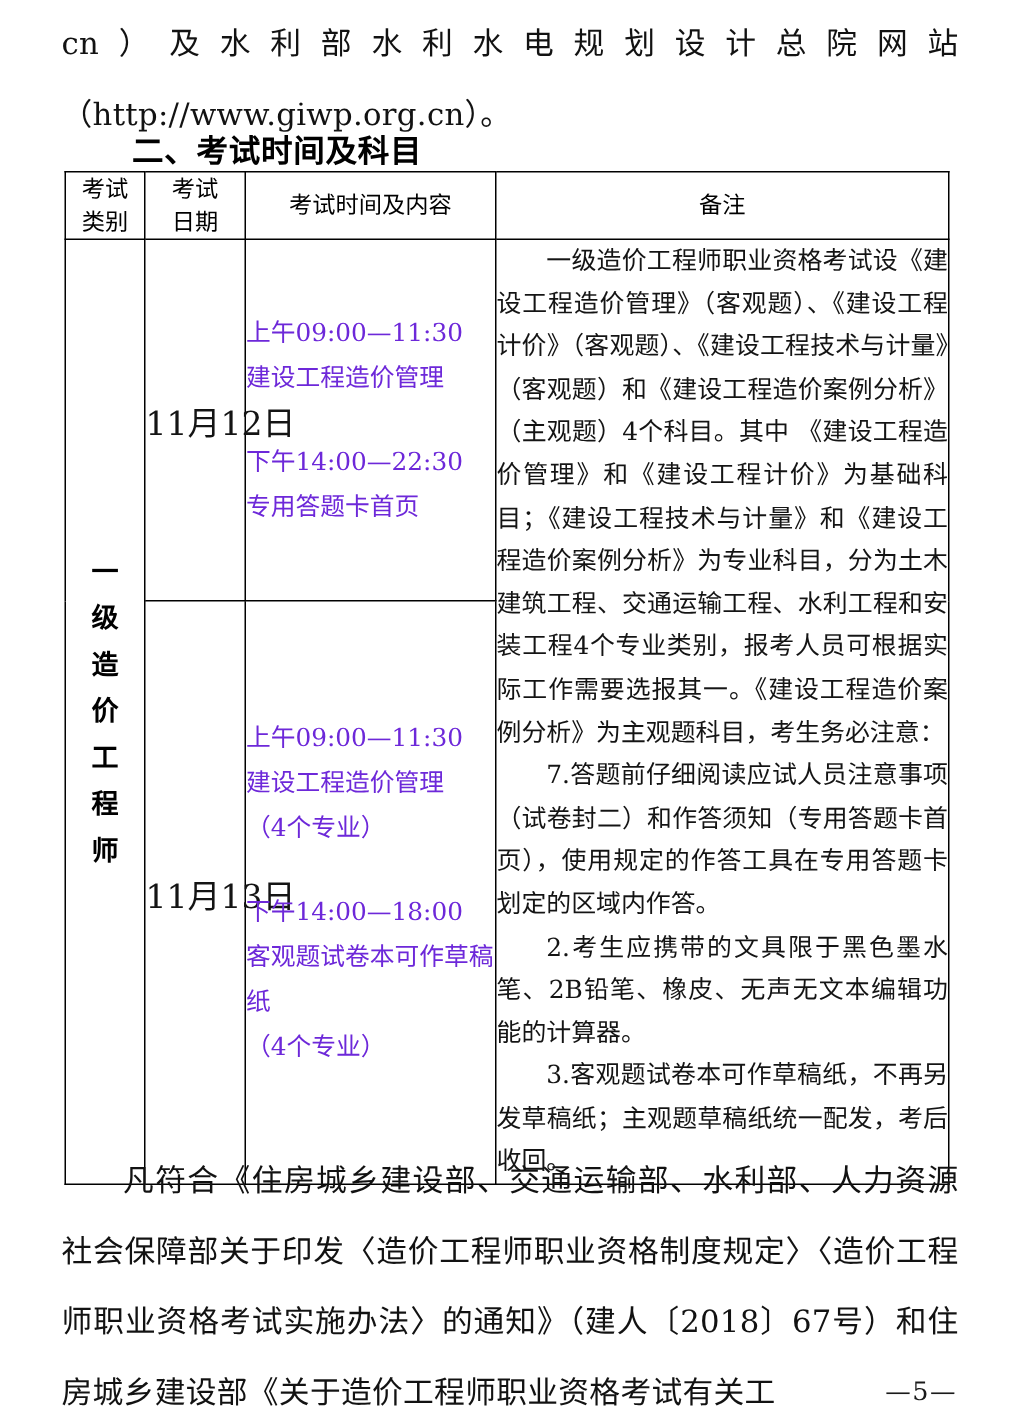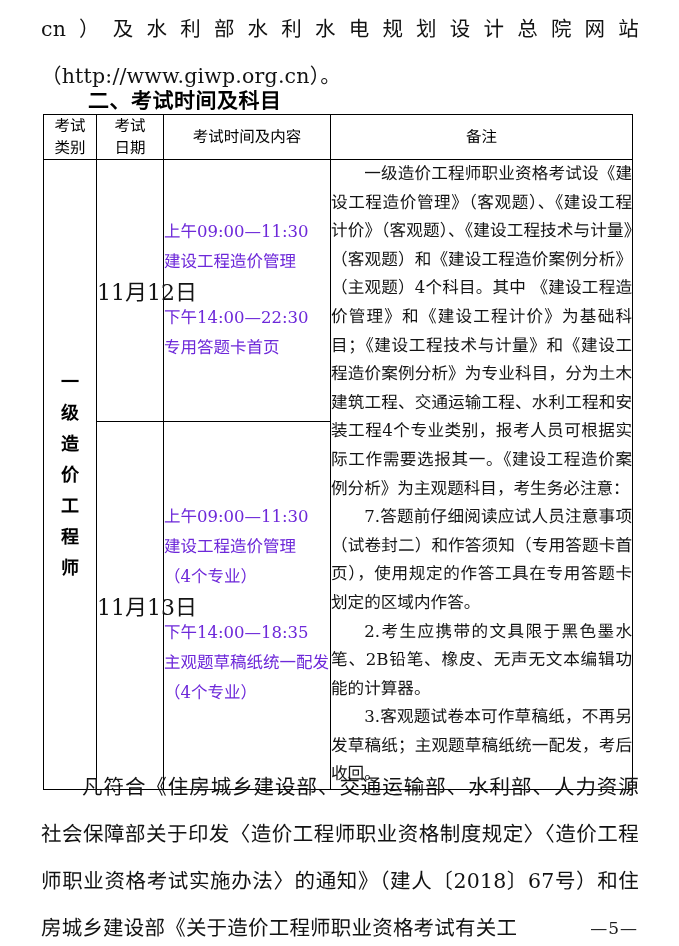--- a/index.html
+++ b/index.html
@@ -233,22 +233,22 @@
       <tr>
         <td class="date-cell">11月13日</td>
         <td class="time-cell">
           <div class="sess">
             <span class="sub">上午09:00—11:30</span>
             <span class="sub">建设工程造价管理</span>
             <span class="sub">（4个专业）</span>
           </div>
           <div class="gap"></div>
           <div class="sess">
-            <span class="sub">下午14:00—18:35</span>
-            <span class="sub">主观题草稿纸统一配发</span>
+            <span class="sub">下午14:00—18:00</span>
+            <span class="sub">客观题试卷本可作草稿纸</span>
             <span class="sub">（4个专业）</span>
           </div>
         </td>
       </tr>
     </tbody>
   </table>
 
 
   <div class="bottom-block">
     <div class="prose indent">凡符合《住房城乡建设部、交通运输部、水利部、人力资源社会保障部关于印发〈造价工程师职业资格制度规定〉〈造价工程师职业资格考试实施办法〉的通知》（建人〔2018〕67号）和住房城乡建设部《关于造价工程师职业资格考试有关工</div>

